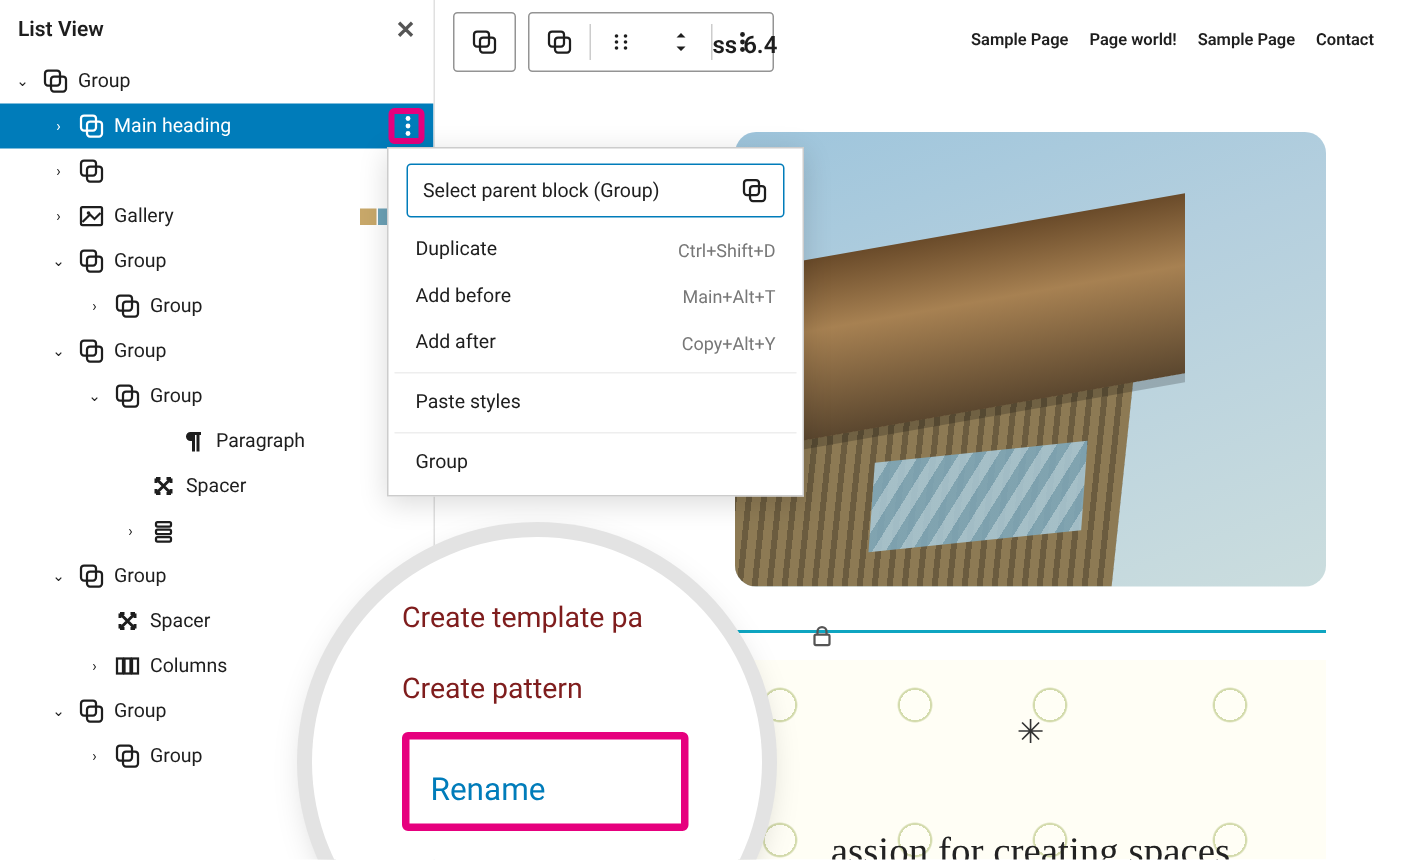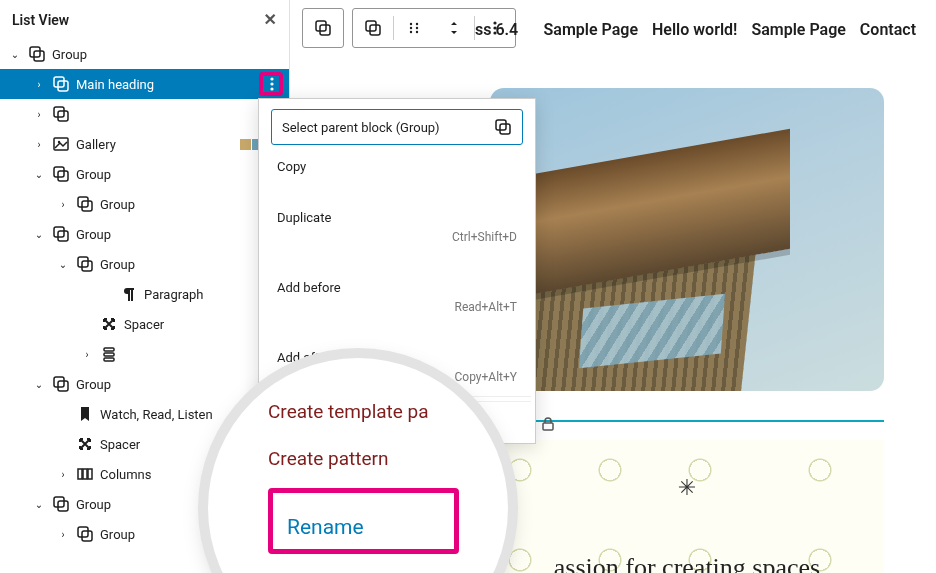--- a/index.html
+++ b/index.html
@@ -110,21 +110,21 @@
     left: 185px;
     font-size: 16px;
     font-weight: 600;
   }
   .nav {
     position: absolute;
     top: 20px;
     right: 20px;
     display: flex;
     gap: 14px;
-    font-size: 16px;
+    font-size: 11px;
     font-weight: 600;
     color: #1e1e1e;
   }
   .nav span { cursor: pointer; }
   .hero {
     position: absolute;
     top: 88px;
     left: 200px;
     right: 52px;
     height: 303px;
@@ -228,21 +228,21 @@
   }
   .cm-item {
     display: flex;
     align-items: center;
     justify-content: space-between;
     padding: 8px 14px;
     cursor: pointer;
     font-size: 13px;
     color: #1e1e1e;
   }
-  .cm-short { color: #777; font-size: 12px; margin-top: 40px; }
+  .cm-short { color: #777; font-size: 12px; }
   .cm-sep { height: 1px; background: #eee; margin: 4px 0; }
   .cm-lock {
     position: absolute;
     right: -22px;
     top: 316px;
     width: 16px;
     height: 16px;
     color: #555;
   }
 
@@ -454,29 +454,20 @@
             <svg class="icon">
               <use href="#i-group"></use>
             </svg>
           </span>
           <span class="tree-label">Group</span>
         </div>
         <div class="tree-row" style="padding-left: 56px;">
           <span class="toggle"></span>
           <span class="tree-icon">
             <svg class="icon">
-              <use href="#i-bookmark"></use>
-            </svg>
-          </span>
-          <span class="tree-label">Watch, Read, Listen</span>
-        </div>
-        <div class="tree-row" style="padding-left: 56px;">
-          <span class="toggle"></span>
-          <span class="tree-icon">
-            <svg class="icon">
               <use href="#i-spacer"></use>
             </svg>
           </span>
           <span class="tree-label">Spacer</span>
         </div>
         <div class="tree-row" style="padding-left: 56px;">
           <span class="toggle">›</span>
           <span class="tree-icon">
             <svg class="icon">
               <use href="#i-columns"></use>
@@ -535,21 +526,21 @@
         <div class="tb-btn">
             <svg class="icon">
               <use href="#i-dots"></use>
             </svg>
           </div>
       </div>
     </div>
     <div class="site-title-frag">ss 6.4</div>
     <div class="nav">
       <span>Sample Page</span>
-      <span>Hello world!</span>
+      <span>Page world!</span>
       <span>Sample Page</span>
       <span>Contact</span>
     </div>
 
     <div class="hero">
       <div class="hero-building">
         <div class="struts"></div>
         <div class="glass"></div>
         <div class="roof"></div>
       </div>
@@ -565,37 +556,37 @@
 
 <div class="context-menu">
   <div class="cm-parent">
     <span>Select parent block (Group)</span>
     <svg class="icon">
         <use href="#i-group"></use>
       </svg>
   </div>
   <div id="cm-a">
       <div class="cm-item">
-        <span>Copy</span>
-      </div>
-      <div class="cm-item">
         <span>Duplicate</span>
         <span class="cm-short">Ctrl+Shift+D</span>
       </div>
       <div class="cm-item">
         <span>Add before</span>
-        <span class="cm-short">Read+Alt+T</span>
+        <span class="cm-short">Main+Alt+T</span>
       </div>
       <div class="cm-item">
         <span>Add after</span>
         <span class="cm-short">Copy+Alt+Y</span>
       </div>
     </div>
   <div class="cm-sep"></div>
   <div id="cm-b">
+      <div class="cm-item">
+        <span>Paste styles</span>
+      </div>
     </div>
   <div class="cm-sep"></div>
   <div id="cm-c">
       <div class="cm-item">
         <span>Group</span>
       </div>
     </div>
   <svg class="icon cm-lock">
       <use href="#i-lock"></use>
     </svg>

